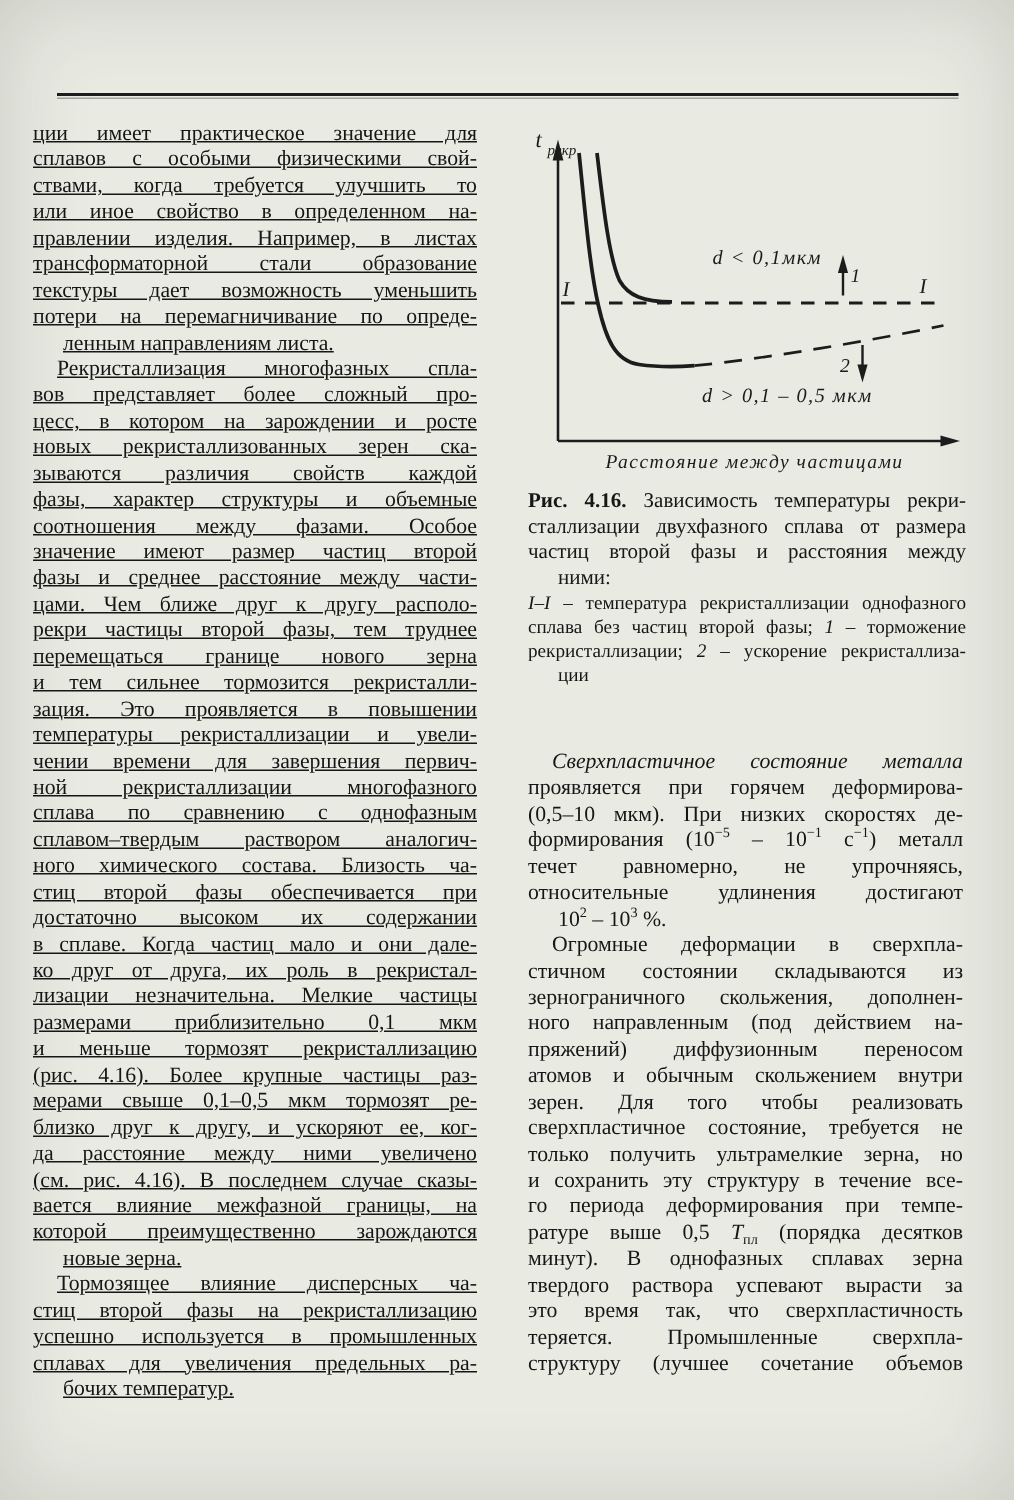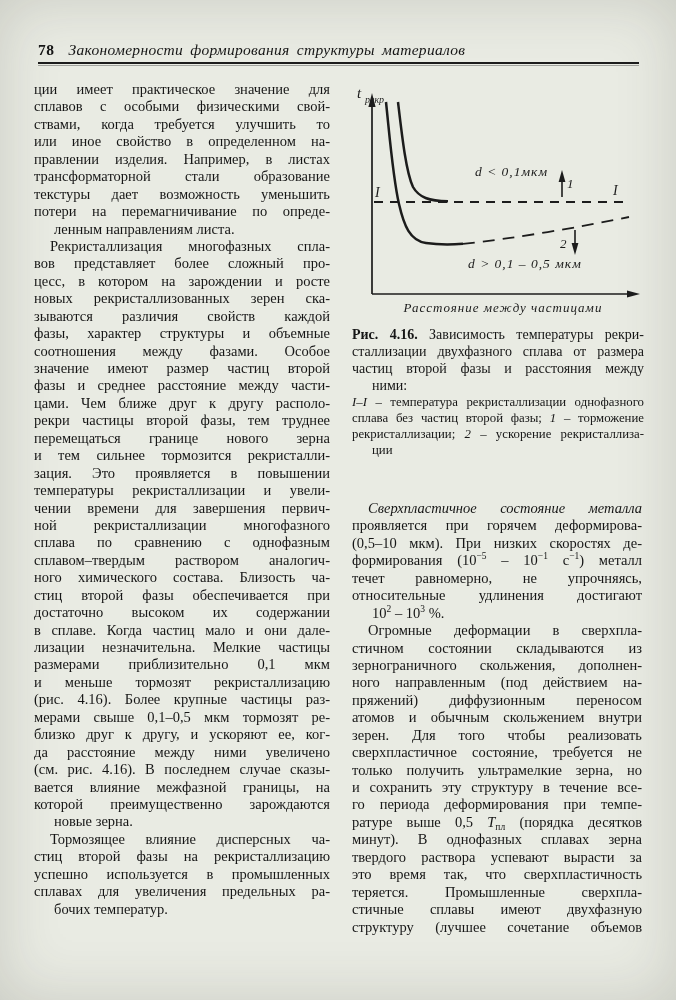--- a/index.html
+++ b/index.html
@@ -16,21 +16,21 @@
     box-shadow:inset 0 0 60px rgba(60,60,50,.18);
   }
   
   .header{position:absolute;left:38px;top:41px;width:600px;font-size:15.5px;white-space:nowrap;}
   .pagenum{font-weight:bold;letter-spacing:.5px;}
   .runtitle{font-style:italic;margin-left:14px;letter-spacing:.3px;word-spacing:3px;}
   .hrule{position:absolute;left:38px;top:62px;width:601px;height:2px;background:#1c1c1c;}
   .hrule:after{content:"";position:absolute;left:0;top:3px;width:100%;height:.5px;background:rgba(28,28,28,.35);}
   
   .col{position:absolute;font-size:14.5px;line-height:17.45px;}
-  .col-left{left:34px;top:81px;width:296px;}
+  .col-left{left:22px;top:81px;width:296px;text-decoration:underline;}
   .col-right-text{left:352px;top:500px;width:290px;}
   .para{margin:0;}
   .tline{
     text-align:justify;text-align-last:justify;
     height:17.45px;overflow:visible;white-space:nowrap;
   }
   .tline.last{text-align-last:left;margin-left:20px;}
   .tline.indent{text-indent:16px;}
   .tline sup{font-size:9.5px;vertical-align:6px;line-height:0;}
   .tline sub{font-size:9.5px;vertical-align:-3px;line-height:0;}
@@ -41,23 +41,20 @@
   .cap-main .tline{font-size:14px;line-height:17px;height:17px;}
   .cap-note .tline{font-size:12.8px;line-height:16px;height:16px;font-family:Liberation Serif, serif;}
   .cap-main b{font-weight:bold;}
   svg text{fill:#1b1b1b;}
 </style>
 </head>
 <body>
 
 <div class="page">
 
-  <div class="header">
-    <span class="pagenum">78</span><span class="runtitle">Закономерности формирования структуры материалов</span>
-  </div>
   <div class="hrule"></div>
 
   <div class="col col-left">
       <div class="para">
         <div class="tline">ции имеет практическое значение для</div>
         <div class="tline">сплавов с особыми физическими свой-</div>
         <div class="tline">ствами, когда требуется улучшить то</div>
         <div class="tline">или иное свойство в определенном на-</div>
         <div class="tline">правлении изделия. Например, в листах</div>
         <div class="tline">трансформаторной стали образование</div>
@@ -82,20 +79,21 @@
         <div class="tline">зация. Это проявляется в повышении</div>
         <div class="tline">температуры рекристаллизации и увели-</div>
         <div class="tline">чении времени для завершения первич-</div>
         <div class="tline">ной рекристаллизации многофазного</div>
         <div class="tline">сплава по сравнению с однофазным</div>
         <div class="tline">сплавом–твердым раствором аналогич-</div>
         <div class="tline">ного химического состава. Близость ча-</div>
         <div class="tline">стиц второй фазы обеспечивается при</div>
         <div class="tline">достаточно высоком их содержании</div>
         <div class="tline">в сплаве. Когда частиц мало и они дале-</div>
+        <div class="tline">ко друг от друга, их роль в рекристал-</div>
         <div class="tline">лизации незначительна. Мелкие частицы</div>
         <div class="tline">размерами приблизительно 0,1 мкм</div>
         <div class="tline">и меньше тормозят рекристаллизацию</div>
         <div class="tline">(рис. 4.16). Более крупные частицы раз-</div>
         <div class="tline">мерами свыше 0,1–0,5 мкм тормозят ре-</div>
         <div class="tline">близко друг к другу, и ускоряют ее, ког-</div>
         <div class="tline">да расстояние между ними увеличено</div>
         <div class="tline">(см. рис. 4.16). В последнем случае сказы-</div>
         <div class="tline">вается влияние межфазной границы, на</div>
         <div class="tline">которой преимущественно зарождаются</div>
@@ -180,18 +178,17 @@
         <div class="tline">зерен. Для того чтобы реализовать</div>
         <div class="tline">сверхпластичное состояние, требуется не</div>
         <div class="tline">только получить ультрамелкие зерна, но</div>
         <div class="tline">и сохранить эту структуру в течение все-</div>
         <div class="tline">го периода деформирования при темпе-</div>
         <div class="tline">ратуре выше 0,5 <i>Т</i><sub>пл</sub> (порядка десятков</div>
         <div class="tline">минут). В однофазных сплавах зерна</div>
         <div class="tline">твердого раствора успевают вырасти за</div>
         <div class="tline">это время так, что сверхпластичность</div>
         <div class="tline">теряется. Промышленные сверхпла-</div>
-        <div class="tline">стичные сплавы имеют двухфазную</div>
         <div class="tline">структуру (лучшее сочетание объемов</div>
       </div>
     </div>
 
 </div>
 
 </body></html>

